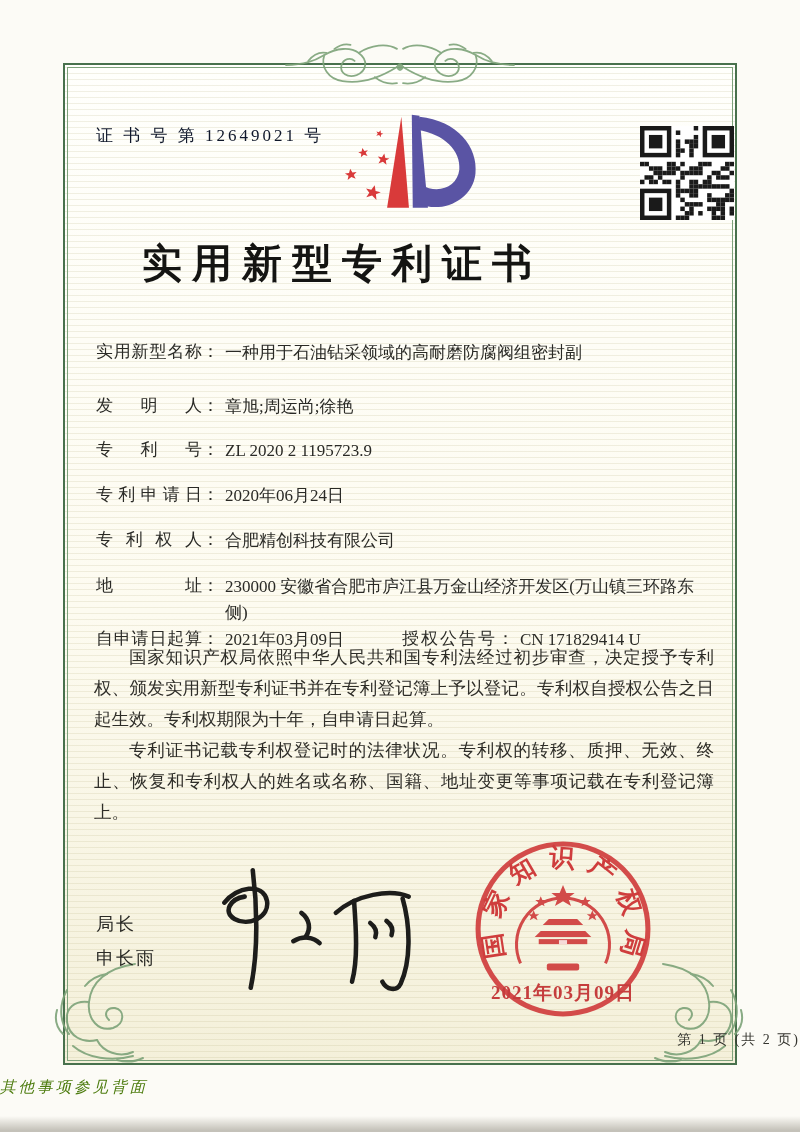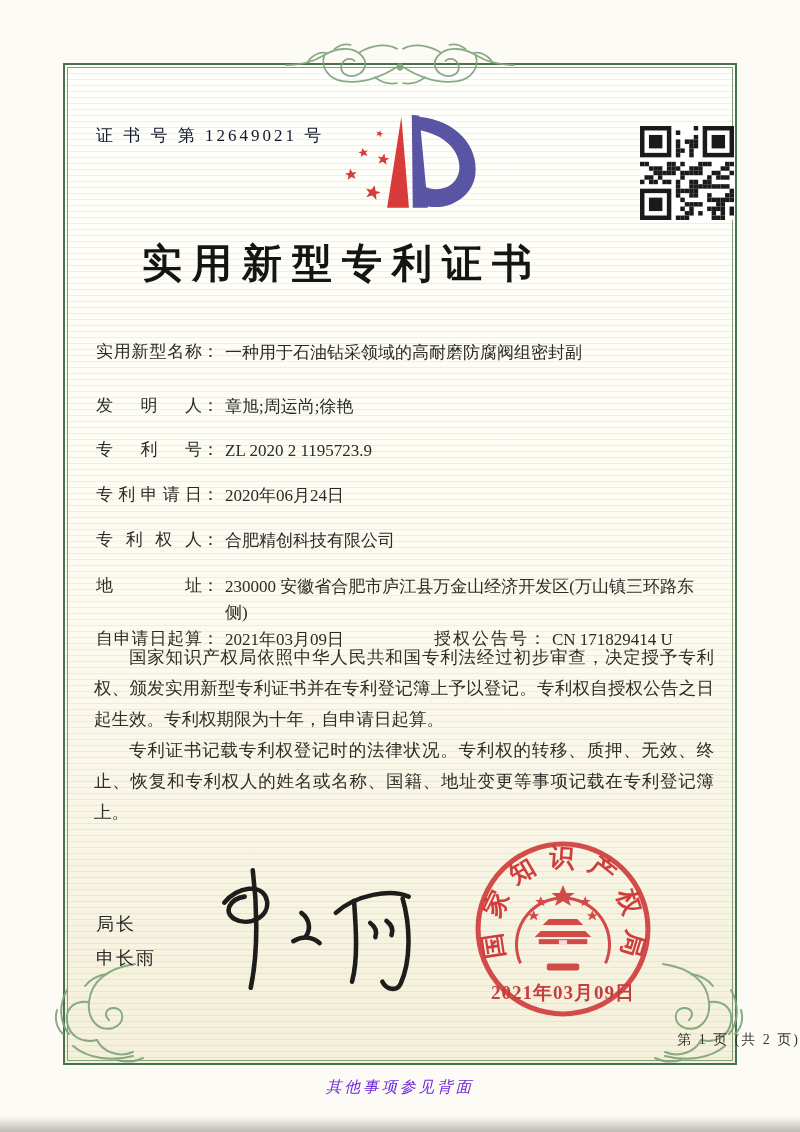--- a/index.html
+++ b/index.html
@@ -14,32 +14,32 @@
   .cert-no{position:absolute;left:96px;top:124px;font-size:17px;letter-spacing:3px;color:#0f172a;font-family:Liberation Serif, serif;}
   .title{position:absolute;left:0;top:236px;width:684px;text-align:center;font-size:40px;font-weight:700;
          letter-spacing:10px;color:#141412;}
   .qr{position:absolute;left:640px;top:126px;width:94px;height:94px;}
   .logo{position:absolute;left:332px;top:104px;width:152px;height:126px;}
   
   .frow{position:absolute;left:96px;width:616px;display:flex;align-items:flex-start;font-size:17px;color:#2a2a26;}
   .flabel{display:inline-block;width:106px;text-align:justify;text-align-last:justify;flex:none;}
   .fcolon{flex:none;margin-right:6px;}
   .fvalue{display:inline-block;max-width:470px;line-height:1.55;}
-  .fgroup2{display:flex;margin-left:90px;}
+  .fgroup2{display:flex;margin-left:58px;}
   .fgroup2 .flabel{width:auto;letter-spacing:2px;}
   .paras{position:absolute;left:94px;top:642px;width:620px;font-size:17.5px;line-height:31px;color:#2e2d28;text-align:justify;}
   .paras p{margin:0;text-indent:2em;}
   .chief{position:absolute;left:96px;font-size:18px;letter-spacing:2px;color:#2a2a26;font-family:"Liberation Sans","DejaVu Sans",sans-serif;}
   .sig{position:absolute;left:192px;top:860px;width:238px;height:132px;}
   .seal{position:absolute;left:472px;top:838px;width:182px;height:182px;}
   .seal-date{position:absolute;left:472px;top:980px;width:182px;text-align:center;font-size:19px;font-weight:700;
              color:#c53d3d;letter-spacing:1px;}
   .pagenum{position:absolute;left:0;top:1031px;width:800px;text-align:right;font-size:14px;letter-spacing:2px;color:#35352f;}
-  .backnote{position:absolute;left:0;top:1077px;width:800px;text-align:center;font-size:15.5px;font-style:italic;
-            letter-spacing:3px;color:#6d28d9;}
+  .backnote{position:absolute;left:0;top:1077px;width:800px;font-size:15.5px;font-style:italic;
+            letter-spacing:3px;color:#4d7c0f;}
   .edge-shadow{position:absolute;left:0;bottom:0;width:800px;height:16px;
                background:linear-gradient(to bottom,rgba(150,146,135,0) 0%,rgba(150,146,135,0.55) 90%);}
   .flourish{position:absolute;pointer-events:none;}
   .fl-top{left:284px;top:36px;width:232px;height:58px;}
   .fl-bl{left:46px;top:960px;width:102px;height:108px;}
   .fl-br{left:650px;top:960px;width:102px;height:108px;transform:scaleX(-1);}
 </style>
 </head>
 <body>
 

